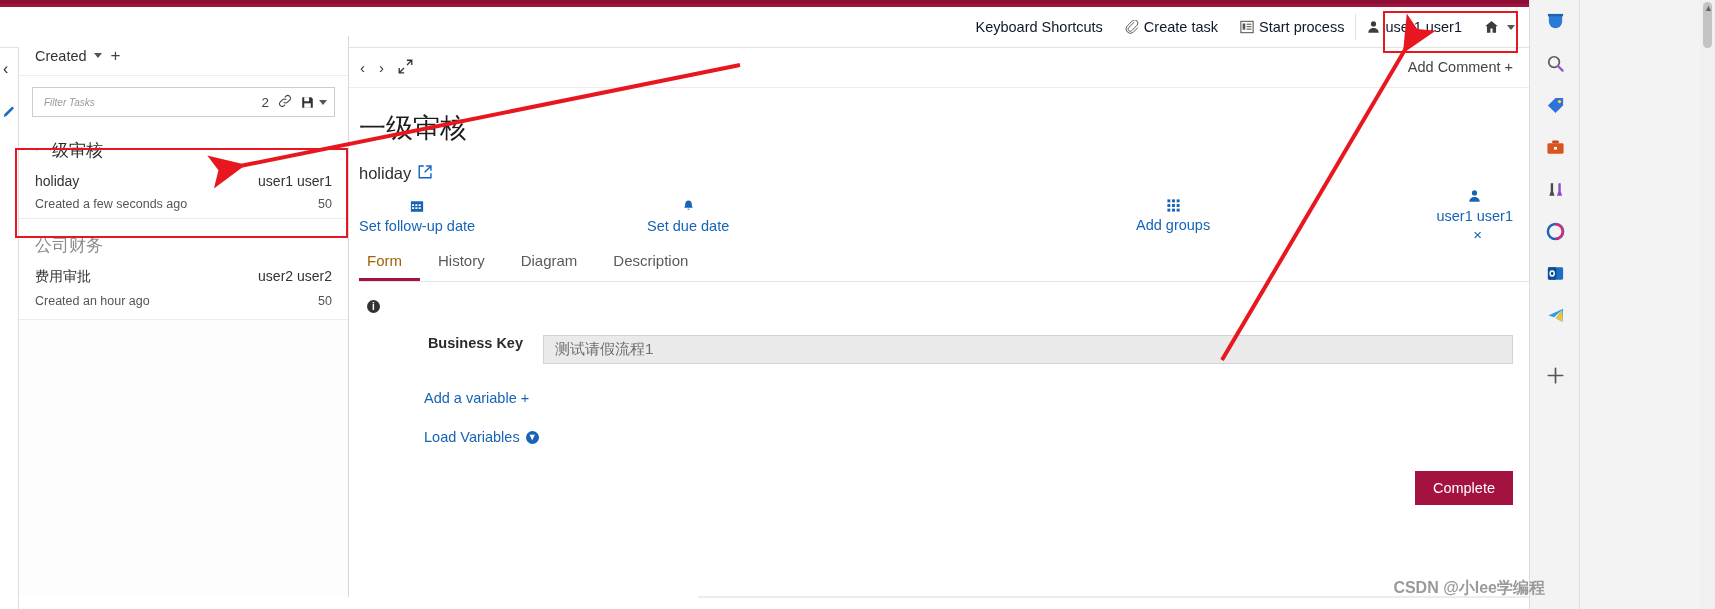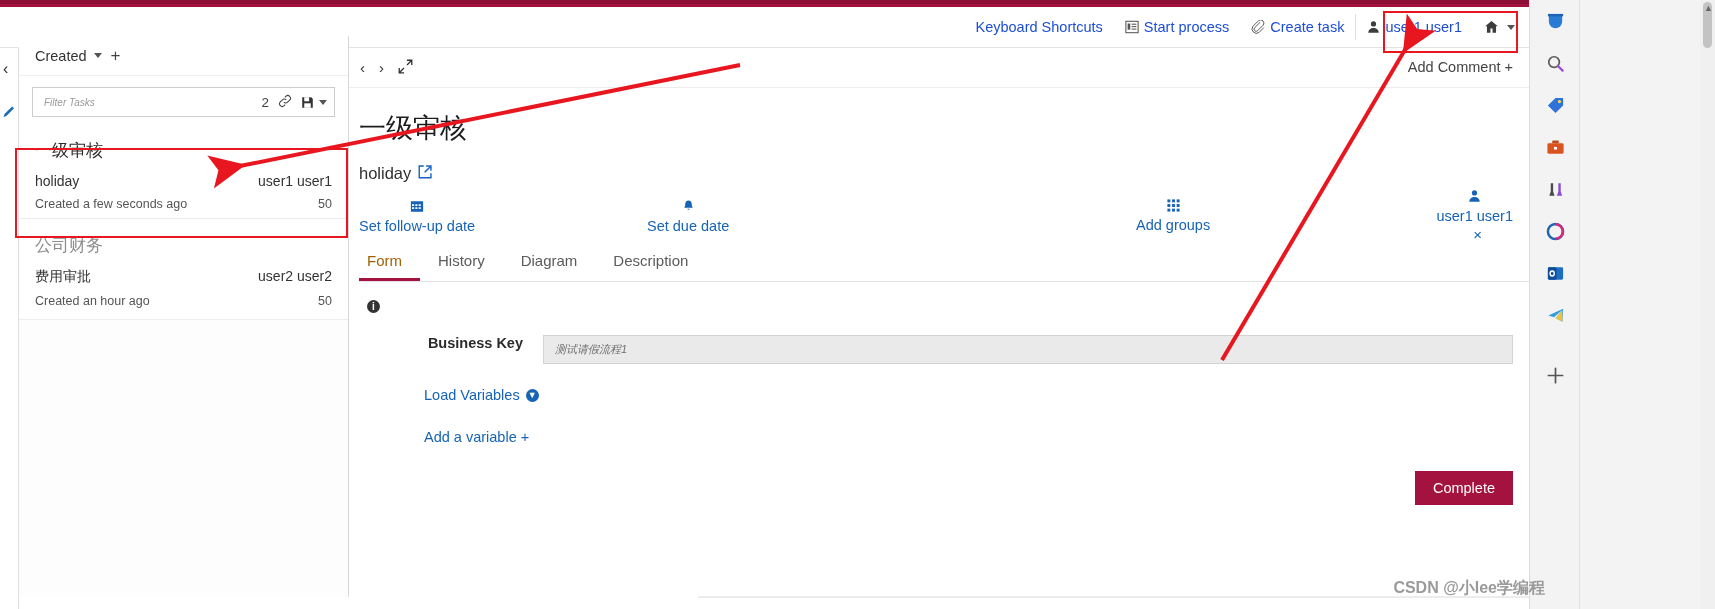--- a/index.html
+++ b/index.html
@@ -22,21 +22,21 @@
   }
 
   
   .header {
     position: absolute; left: 0; top: 7px; width: 1529px; height: 41px;
     background: #ffffff; border-bottom: 1px solid #e3e3e3;
     display: flex; align-items: center; justify-content: flex-end;
   }
   .hdr-item {
     display: flex; align-items: center; gap: 5px;
-    font-size: 14.5px; color: #1d4ed8;
+    font-size: 14.5px; color: #0f172a;
     padding: 0 11px; height: 41px; white-space: nowrap;
     cursor: pointer;
   }
   .hdr-sep { width: 1px; height: 26px; background: #e0e0e0; }
   .hdr-item .ic { display: inline-flex; align-items: center; }
   .caret-dn {
     width: 0; height: 0; border-left: 4px solid transparent;
     border-right: 4px solid transparent; border-top: 5px solid #555;
     margin-left: 3px;
   }
@@ -162,21 +162,21 @@
   .form-row {
     display: flex; align-items: flex-start; margin: 22px 0 0 0; padding-right: 16px;
   }
   .form-label {
     width: 184px; text-align: right; font-size: 14.5px; font-weight: bold;
     color: #2b2b2b; padding-right: 20px;
   }
   .form-input {
     flex: 1; height: 29px; background: #eaeaea; border: 1px solid #d3d3d3;
     display: flex; align-items: center; padding: 0 11px;
-    font-size: 11px; color: #6e6e6e; font-style: italic;
+    font-size: 15px; color: #6e6e6e;
   }
   .sublink {
     margin-top: 26px; padding-left: 65px;
     font-size: 14.5px; color: #1763b5; cursor: pointer;
     display: flex; align-items: center; gap: 6px;
   }
   .sublink.lv { margin-top: 23px; padding-left: 65px; }
   .circ-dl {
     width: 13px; height: 13px; border-radius: 50%; background: #1763b5;
     color: #fff; font-size: 9px; display: inline-flex;
@@ -239,42 +239,42 @@
 
 <div id="root">
 
   <div class="topbar"></div>
   <div class="topbar-dark"></div>
 
   <div class="header">
 
     <div class="hdr-item">
       <span>Keyboard Shortcuts</span>
+    </div>
+
+    <div class="hdr-item">
+      <span class="ic">
+        <svg width="14" height="14" viewBox="0 0 16 16">
+            <path d="M10.5 2.5 4.2 8.8a2.4 2.4 0 0 0 3.4 3.4l6.3-6.3a3.7 3.7 0 0 0-5.2-5.2L2.2 7.2a5 5 0 0 0 7 7l5.5-5.5" fill="none" stroke="#555" stroke-width="1.1"></path>
+          </svg>
+      </span>
+      <span>Create task</span>
     </div>
 
     <div class="hdr-item">
       <span class="ic">
         <svg width="14" height="14" viewBox="0 0 16 16">
           <rect x="1" y="1.5" width="14" height="13" fill="none" stroke="#555" stroke-width="1.2"></rect>
           <rect x="3" y="4" width="3" height="7" fill="#555"></rect>
           <rect x="7.5" y="4.2" width="5.5" height="1.2" fill="#555"></rect>
           <rect x="7.5" y="7" width="5.5" height="1.2" fill="#555"></rect>
           <rect x="7.5" y="9.8" width="5.5" height="1.2" fill="#555"></rect>
         </svg>
       </span>
       <span>Start process</span>
-    </div>
-
-    <div class="hdr-item">
-      <span class="ic">
-        <svg width="14" height="14" viewBox="0 0 16 16">
-            <path d="M10.5 2.5 4.2 8.8a2.4 2.4 0 0 0 3.4 3.4l6.3-6.3a3.7 3.7 0 0 0-5.2-5.2L2.2 7.2a5 5 0 0 0 7 7l5.5-5.5" fill="none" stroke="#555" stroke-width="1.1"></path>
-          </svg>
-      </span>
-      <span>Create task</span>
     </div>
 
     <div class="hdr-sep"></div>
 
     <div class="hdr-item">
       <span class="ic">
         <svg width="13" height="14" viewBox="0 0 16 16">
           <circle cx="8" cy="4.2" r="3.2" fill="#3d3d3d"></circle>
           <path d="M1.6 15c0-3.6 2.9-5.8 6.4-5.8S14.4 11.4 14.4 15z" fill="#3d3d3d"></path>
         </svg>
@@ -449,27 +449,27 @@
         <span class="ibadge">i</span>
       </div>
 
       <div class="form-row">
         <div class="form-label">Business Key</div>
         <div class="form-input">
           <span>测试请假流程1</span>
         </div>
       </div>
 
+      <div class="sublink">
+        <span>Add a variable +</span>
+      </div>
+
       <div class="sublink lv">
         <span>Load Variables</span>
         <span class="circ-dl">▼</span>
-      </div>
-
-      <div class="sublink">
-        <span>Add a variable +</span>
       </div>
 
       <button class="complete-btn">Complete</button>
     </div>
 
     <div class="bottom-strip"></div>
   </div>
 
   <div class="edgerail"></div>
   <div class="edge-divider"></div>

